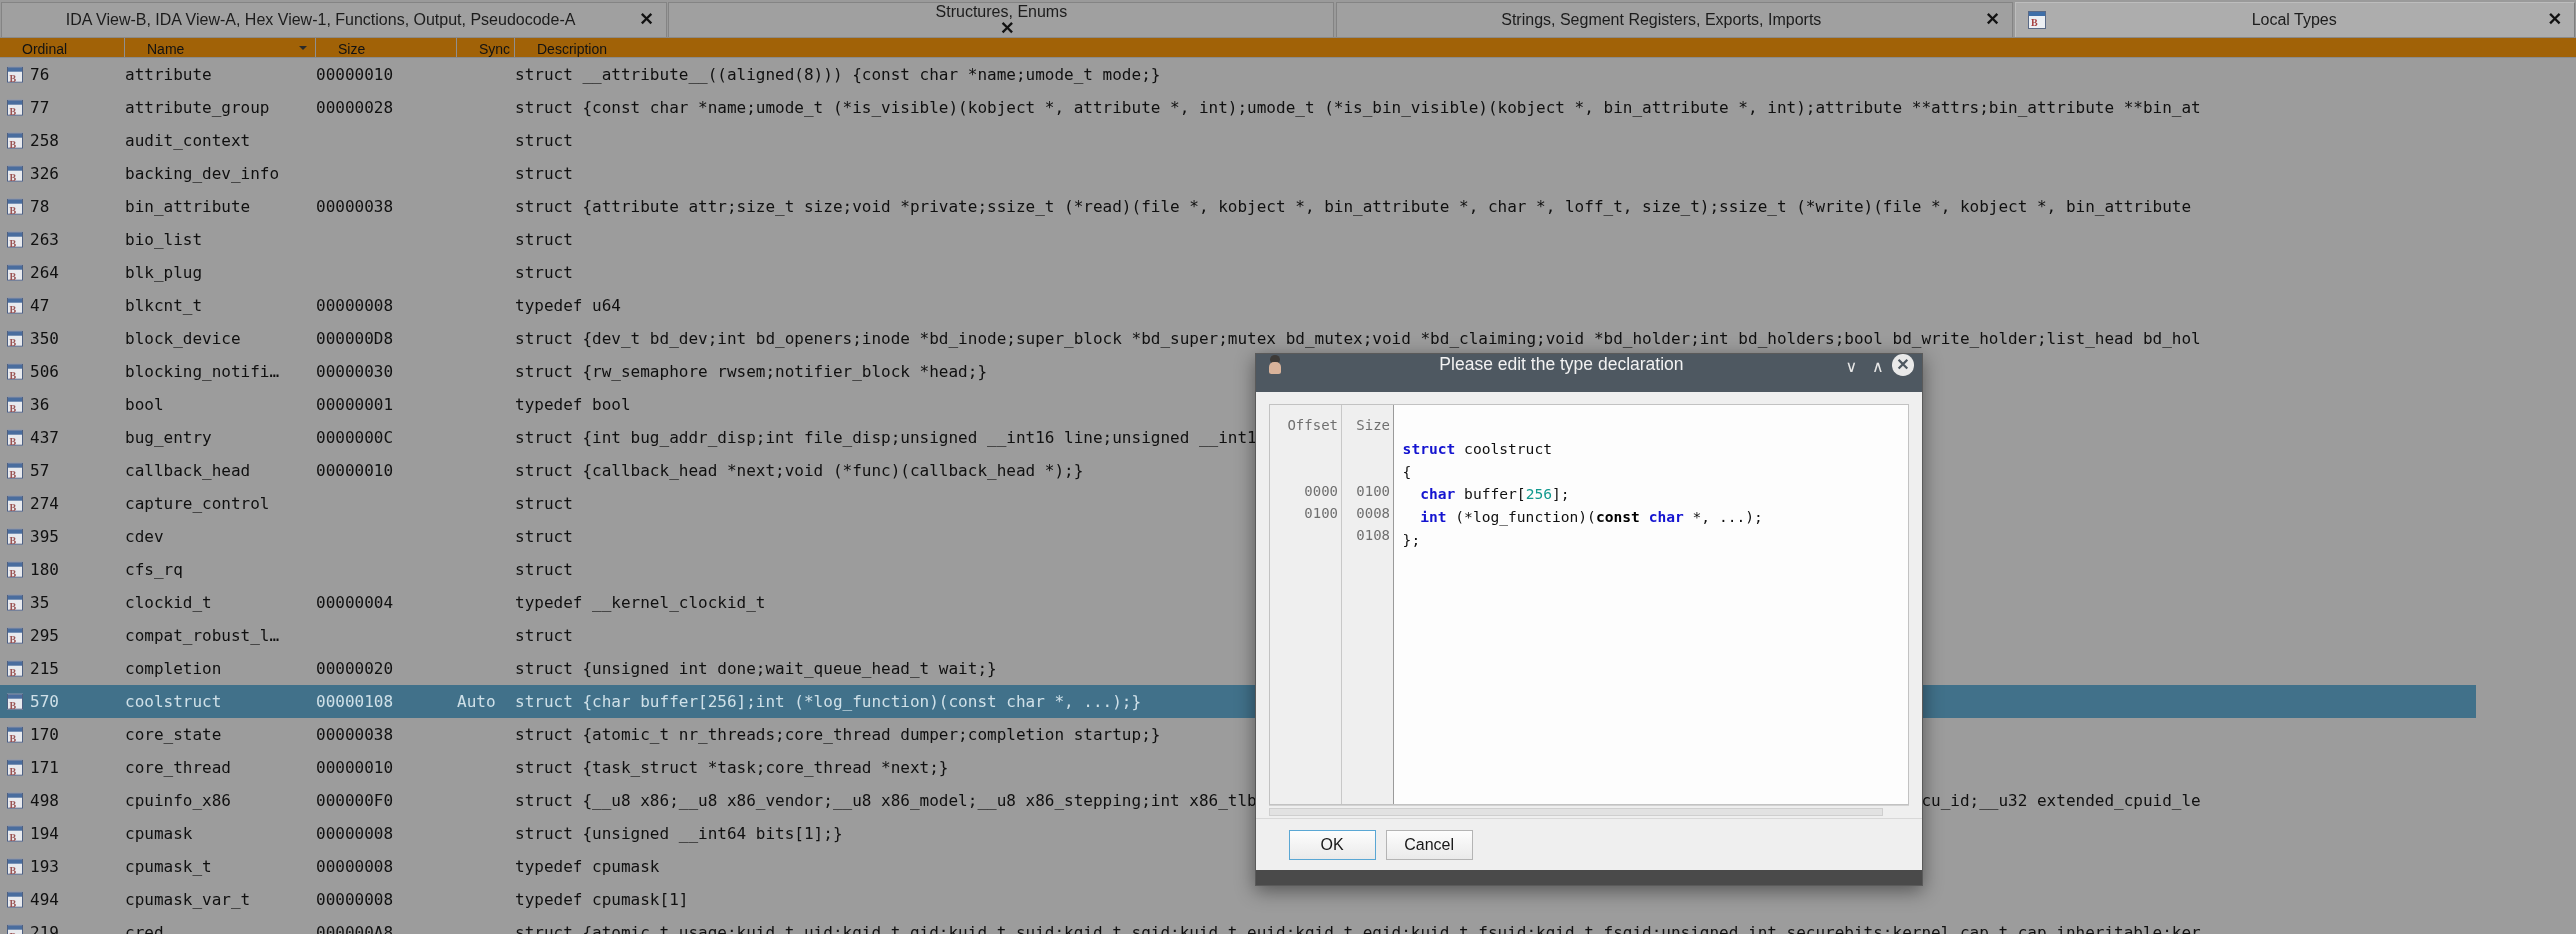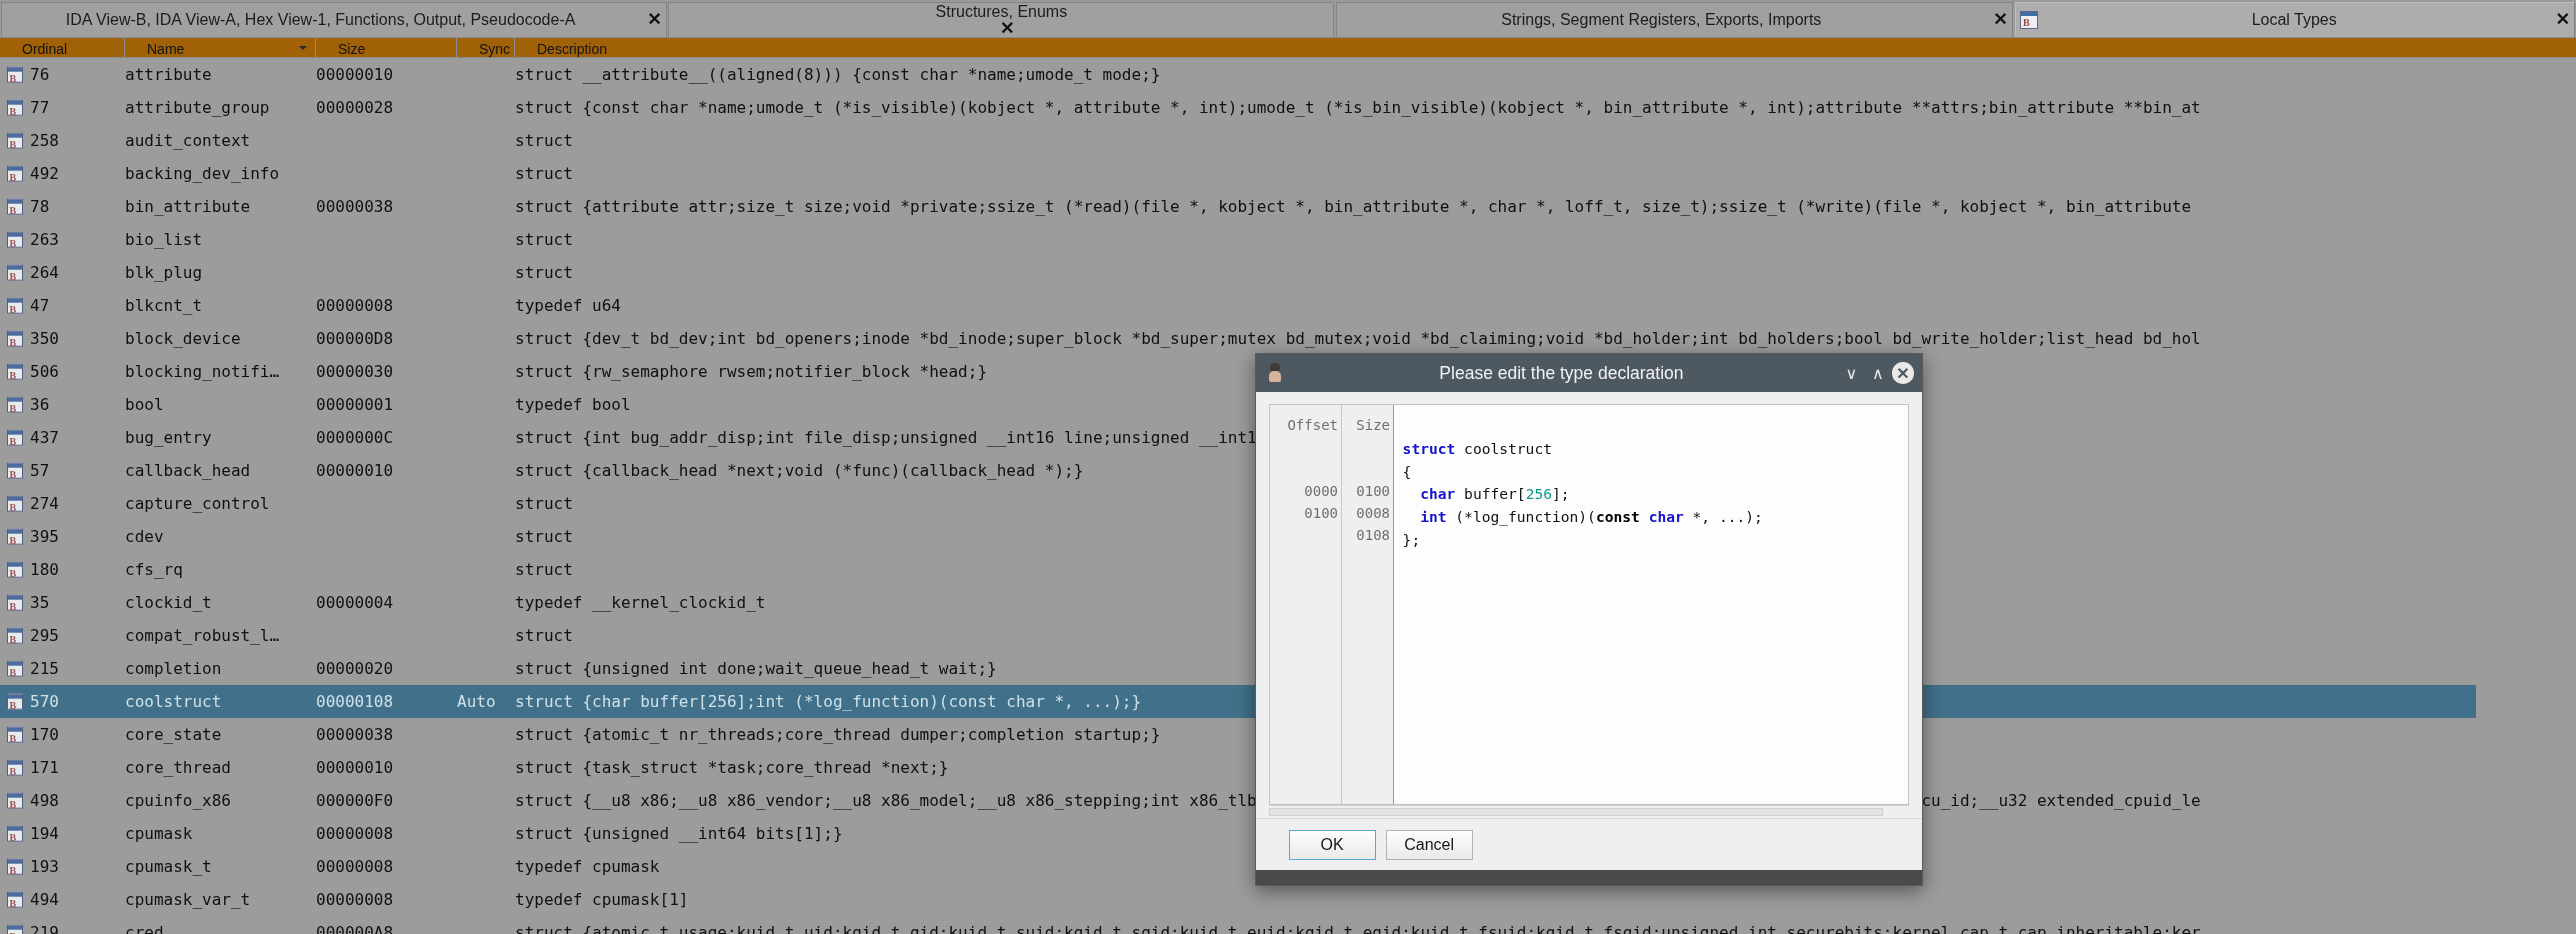--- a/index.html
+++ b/index.html
@@ -25,21 +25,21 @@
     position: relative;
     display: flex;
     align-items: center;
     justify-content: flex-start;
     background: #a0a0a0;
     border: 0.8px solid #848484;
     border-bottom: none;
     margin: 1.7px 0.8px 0 0.8px;
     color: #1c1c1c;
     font-size: 16px;
-    padding: 0 4px;
+    padding: 0 12px;
   }
   .tab.active {
     background: #adadad;
     border-color: #bdbdbd #7e7e7e #adadad #bdbdbd;
   }
   .tab .tab-label {
     white-space: nowrap;
     overflow: hidden;
     text-overflow: ellipsis;
     flex: 1;
@@ -165,21 +165,20 @@
     background: #efefef;
     border: 0.8px solid #5a5a5a;
     box-shadow: 0 5px 18.3px rgba(0,0,0,.45);
     display: flex;
     flex-direction: column;
   }
   #dialog-titlebar {
     height: 38px;
     background: #4e5861;
     display: flex;
-    align-items: center;
     padding: 0 5px;
     flex: 0 0 38px;
   }
   #dialog-title {
     flex: 1 1 auto;
     text-align: center;
     color: #f2f2f2;
     font-size: 17.5px;
     font-family: "Liberation Sans", sans-serif;
   }
@@ -365,21 +364,21 @@
     <div class="row">
       <span class="row-icon"></span>
       <span class="cell c-ordinal">258</span>
       <span class="cell c-name">audit_context</span>
       <span class="cell c-size"></span>
       <span class="cell c-sync"></span>
       <span class="cell c-desc">struct</span>
     </div>
     <div class="row">
       <span class="row-icon"></span>
-      <span class="cell c-ordinal">492</span>
+      <span class="cell c-ordinal">326</span>
       <span class="cell c-name">backing_dev_info</span>
       <span class="cell c-size"></span>
       <span class="cell c-sync"></span>
       <span class="cell c-desc">struct</span>
     </div>
     <div class="row">
       <span class="row-icon"></span>
       <span class="cell c-ordinal">78</span>
       <span class="cell c-name">bin_attribute</span>
       <span class="cell c-size">00000038</span>

